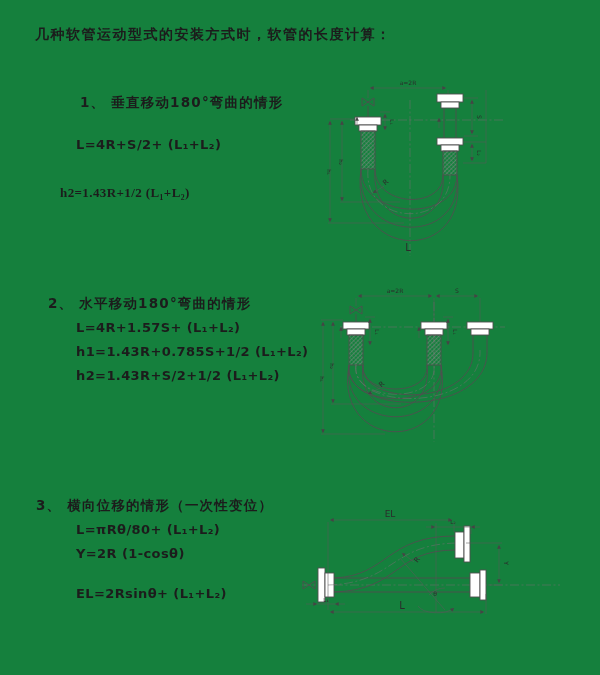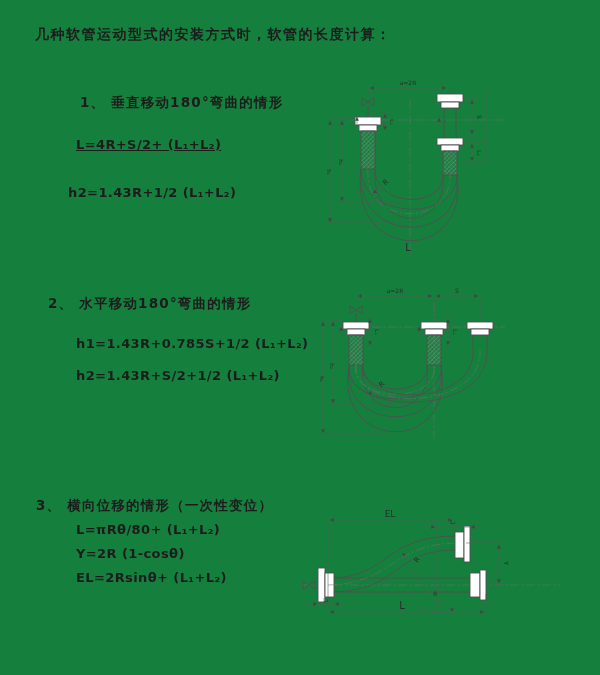--- a/index.html
+++ b/index.html
@@ -21,22 +21,22 @@
 </head>
 <body>
 
 <div class="page">
 
   <div class="title">几种软管运动型式的安装方式时，软管的长度计算：</div>
 
   <div class="heading" style="left:48px;top:94px;margin-left:32px;">
     <span class="num">1、</span><span>垂直移动180°弯曲的情形</span>
   </div>
-  <div class="formula" style="left:76px;top:137px;text-decoration:underline;">L=4R+S/2+ (L₁+L₂)</div>
-  <div class="formula" style="left:68px;top:185px;">h2=1.43R+1/2 (L₁+L₂)</div>
+  <div class="formula" style="left:76px;top:137px;">L=4R+S/2+ (L₁+L₂)</div>
+  <div class="formula" style="left:60px;top:185px;font-family:Liberation Serif, serif;">h2=1.43R+1/2 (L₁+L₂)</div>
 
   <svg class="dwg" style="left:300px;top:72px;" width="300" height="190" viewBox="0 0 300 190">
     <defs>
       <marker id="arw" viewBox="0 0 10 10" refX="9.5" refY="5" markerWidth="7" markerHeight="7" orient="auto-start-reverse">
         <path d="M0 0L10 5L0 10z" fill="#444"></path>
       </marker>
       <pattern id="xh" width="3" height="3" patternUnits="userSpaceOnUse" patternTransform="rotate(45)">
         <path d="M0 0H3M1.5 0V3" stroke="#8a8a8a" stroke-width="0.5"></path>
       </pattern>
     </defs>
@@ -112,21 +112,22 @@
       <line class="d" x1="84" y1="114" x2="73" y2="121" marker-end="url(#arw)"></line>
       <text class="t7" transform="rotate(-40 87 112)" x="87" y="112" text-anchor="middle">R</text>
     </g>
 
     <text class="t10" x="108" y="179" text-anchor="middle">L</text>
   </svg>
 
   <div class="heading" style="left:48px;top:295px;">
     <span class="num">2、</span><span>水平移动180°弯曲的情形</span>
   </div>
-  <div class="formula" style="left:76px;top:336px;text-align:center;">h1=1.43R+0.785S+1/2 (L₁+L₂)</div>
+  <div class="formula" style="left:76px;top:320px;">L=4R+1.57S+ (L₁+L₂)</div>
+  <div class="formula" style="left:76px;top:344px;text-align:center;">h1=1.43R+0.785S+1/2 (L₁+L₂)</div>
   <div class="formula" style="left:76px;top:368px;">h2=1.43R+S/2+1/2 (L₁+L₂)</div>
 
   <svg class="dwg" style="left:300px;top:282px;" width="300" height="170" viewBox="0 0 300 170">
     <g>
       <path class="cl" d="M40 45H205"></path>
       <path class="cl" d="M134 20V160"></path>
     </g>
 
     <g>
       <path class="d" d="M56 16v8M134 16v24M180 16v24"></path>
@@ -196,21 +197,21 @@
       <line class="d" x1="80" y1="106" x2="68" y2="112" marker-end="url(#arw)"></line>
       <text class="t7" transform="rotate(-40 83 104)" x="83" y="104" text-anchor="middle">R</text>
     </g>
   </svg>
 
   <div class="heading" style="left:36px;top:497px;">
     <span class="num">3、</span><span>横向位移的情形（一次性变位）</span>
   </div>
   <div class="formula" style="left:76px;top:522px;">L=πRθ/80+ (L₁+L₂)</div>
   <div class="formula" style="left:76px;top:546px;">Y=2R (1-cosθ)</div>
-  <div class="formula" style="left:76px;top:570px;">EL=2Rsinθ+ (L₁+L₂)</div>
+  <div class="formula" style="left:76px;top:586px;">EL=2Rsinθ+ (L₁+L₂)</div>
 
   <svg class="dwg" style="left:298px;top:492px;" width="302" height="150" viewBox="0 0 302 150">
     <path class="cl" d="M4 93H262"></path>
 
     <path class="s" d="M5 89L11 93L5 97ZM17 89L11 93L17 97Z"></path>
 
     <g>
       <rect class="plate" x="20" y="76" width="7" height="34"></rect>
       <rect class="plate" x="27" y="81" width="9" height="24"></rect>
     </g>

